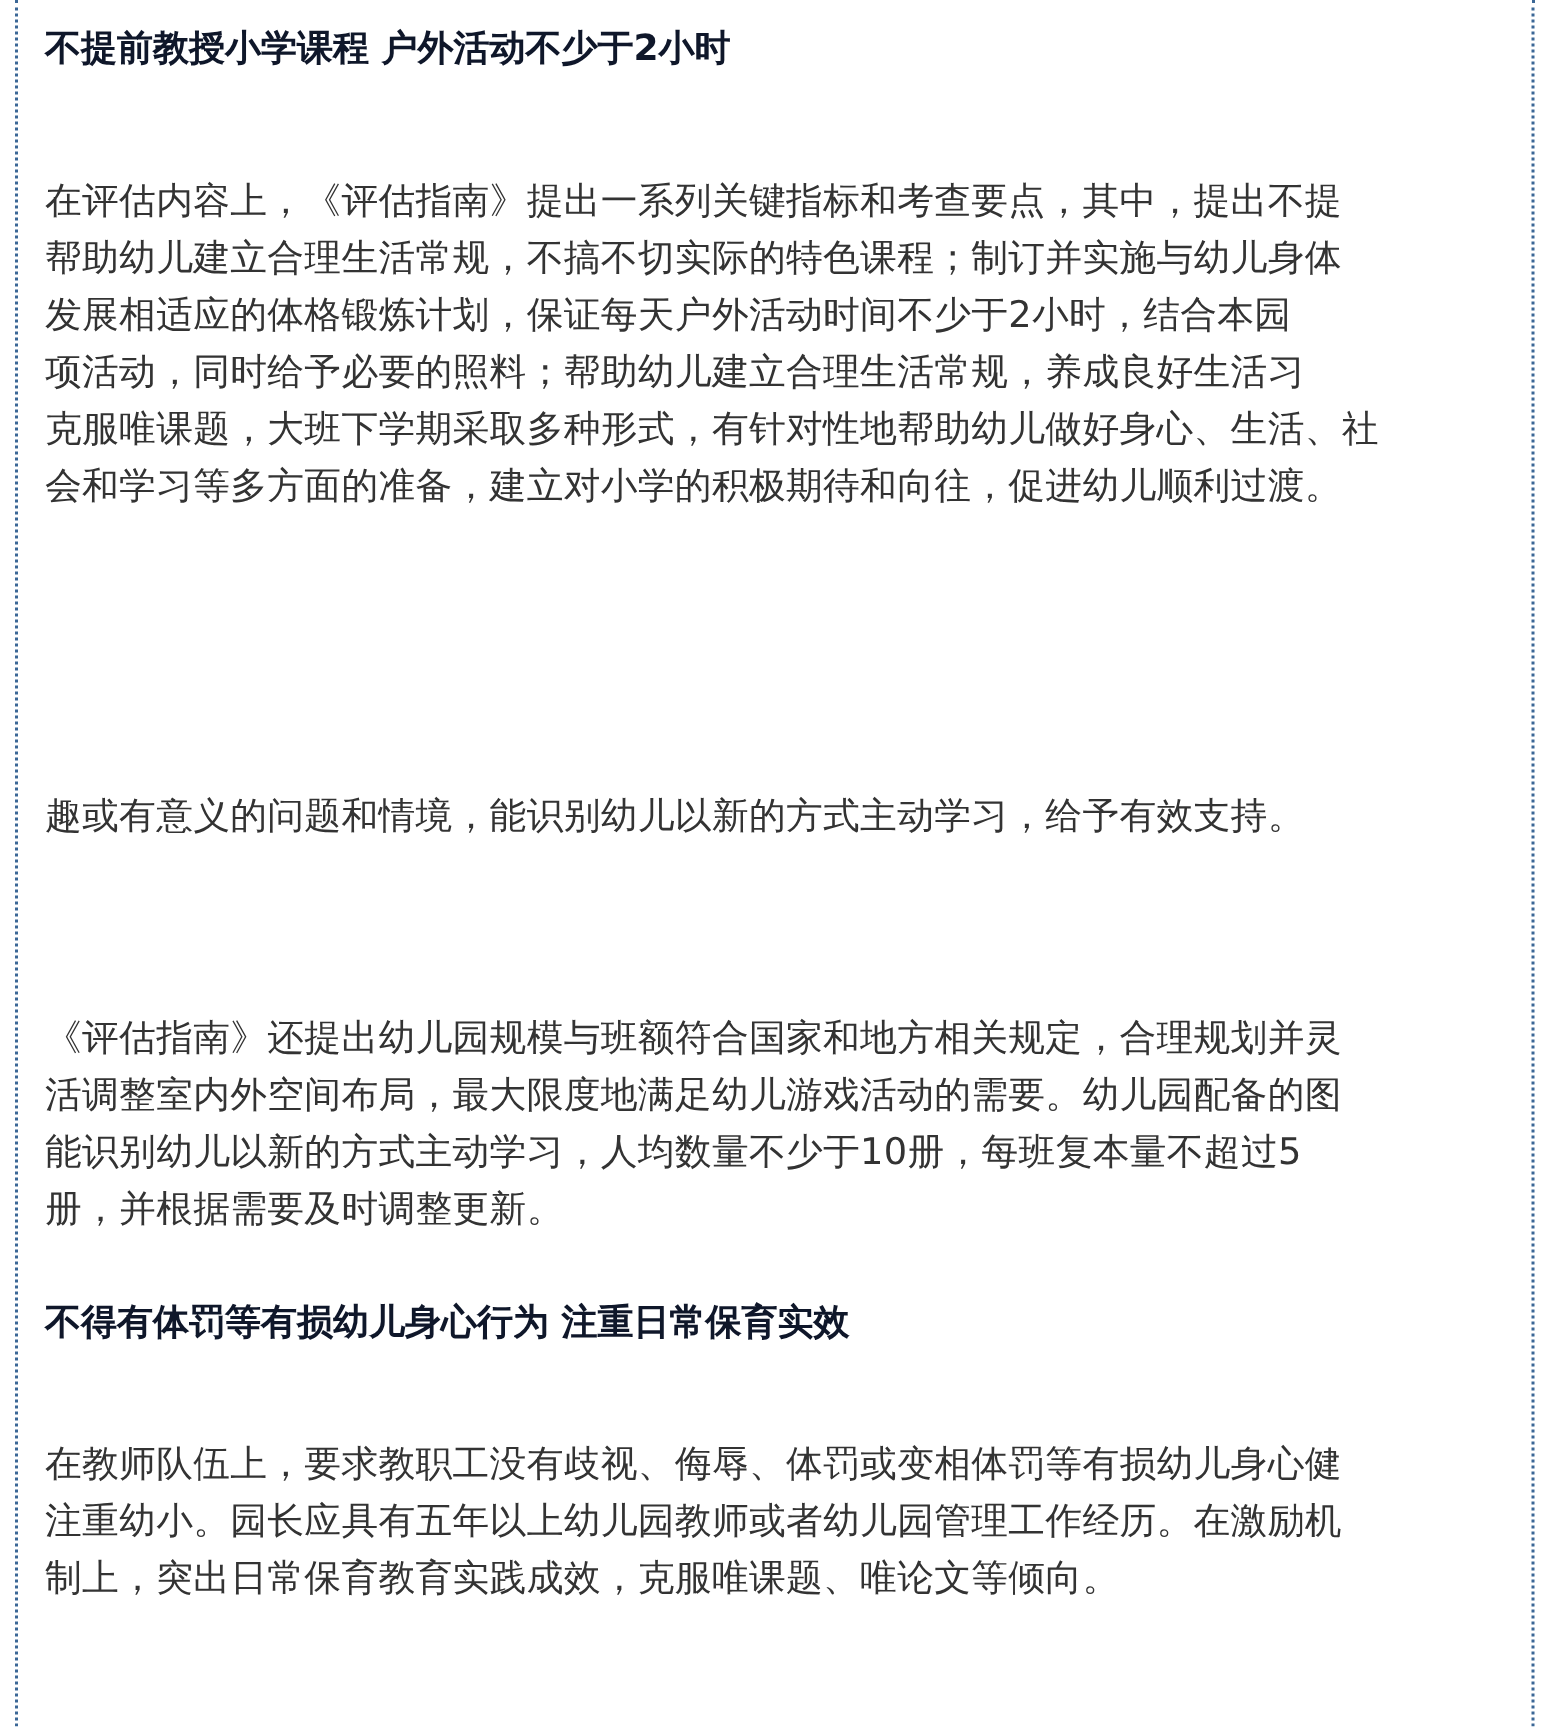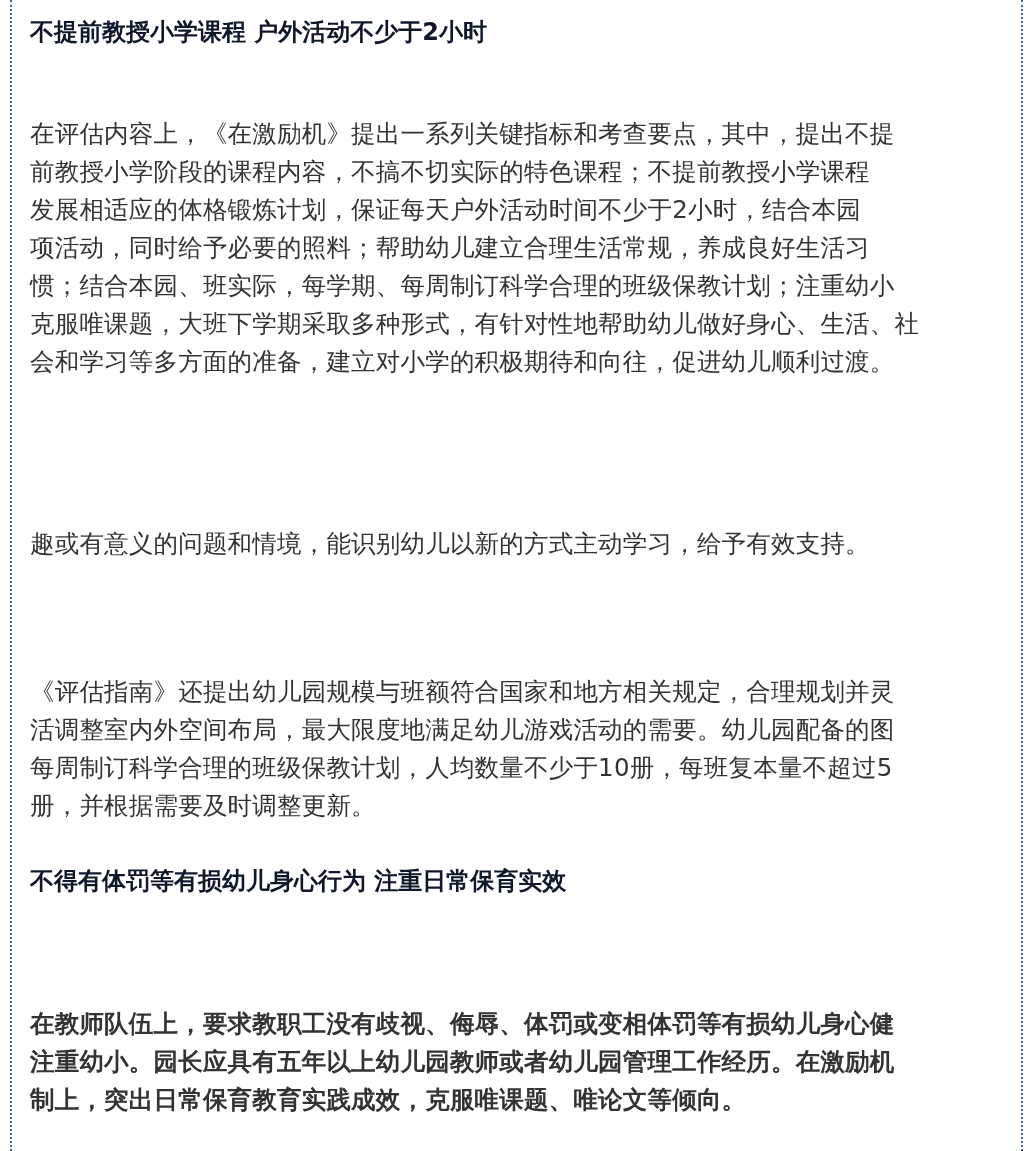--- a/index.html
+++ b/index.html
@@ -57,41 +57,40 @@
 </head>
 <body>
 
 <div class="frame"></div>
 
 <div class="content">
 
   <div class="heading" style="top:16px;">不提前教授小学课程 户外活动不少于2小时</div>
 
   <div class="para" style="top:115px;">
-    <span class="line">在评估内容上，《在激励机》提出一系列关键指标和考查要点，其中，提出不提</span>
-    <span class="line">前教授小学阶段的课程内容，不搞不切实际的特色课程；不提前教授小学课程</span>
+    <span class="line">在评估内容上，《评估指南》提出一系列关键指标和考查要点，其中，提出不提</span>
+    <span class="line">帮助幼儿建立合理生活常规，不搞不切实际的特色课程；制订并实施与幼儿身体</span>
     <span class="line">发展相适应的体格锻炼计划，保证每天户外活动时间不少于2小时，结合本园</span>
     <span class="line">项活动，同时给予必要的照料；帮助幼儿建立合理生活常规，养成良好生活习</span>
-    <span class="line">惯；结合本园、班实际，每学期、每周制订科学合理的班级保教计划；注重幼小</span>
     <span class="line">克服唯课题，大班下学期采取多种形式，有针对性地帮助幼儿做好身心、生活、社</span>
     <span class="line">会和学习等多方面的准备，建立对小学的积极期待和向往，促进幼儿顺利过渡。</span>
   </div>
 
   <div class="para" style="top:525px;">
     <span class="line">趣或有意义的问题和情境，能识别幼儿以新的方式主动学习，给予有效支持。</span>
   </div>
 
   <div class="para" style="top:673px;">
     <span class="line">《评估指南》还提出幼儿园规模与班额符合国家和地方相关规定，合理规划并灵</span>
     <span class="line">活调整室内外空间布局，最大限度地满足幼儿游戏活动的需要。幼儿园配备的图</span>
-    <span class="line">每周制订科学合理的班级保教计划，人均数量不少于10册，每班复本量不超过5</span>
+    <span class="line">能识别幼儿以新的方式主动学习，人均数量不少于10册，每班复本量不超过5</span>
     <span class="line">册，并根据需要及时调整更新。</span>
   </div>
 
   <div class="heading" style="top:865px;">不得有体罚等有损幼儿身心行为 注重日常保育实效</div>
 
-  <div class="para" style="top:1005px;font-weight:bold;">
+  <div class="para" style="top:957px;">
     <span class="line">在教师队伍上，要求教职工没有歧视、侮辱、体罚或变相体罚等有损幼儿身心健</span>
     <span class="line">注重幼小。园长应具有五年以上幼儿园教师或者幼儿园管理工作经历。在激励机</span>
     <span class="line">制上，突出日常保育教育实践成效，克服唯课题、唯论文等倾向。</span>
   </div>
 
 </div>
 
 </body></html>

